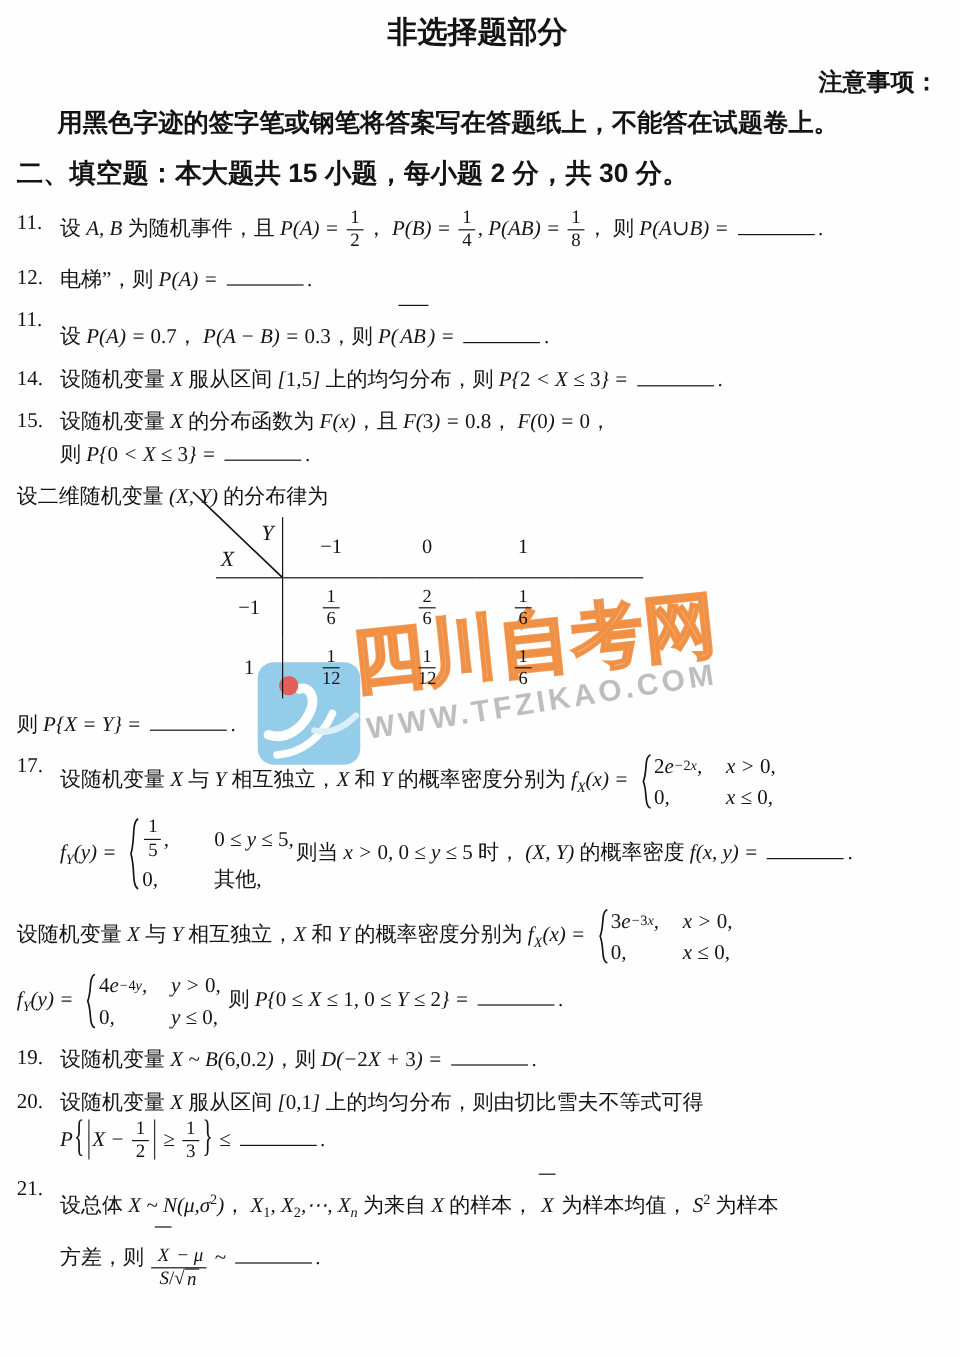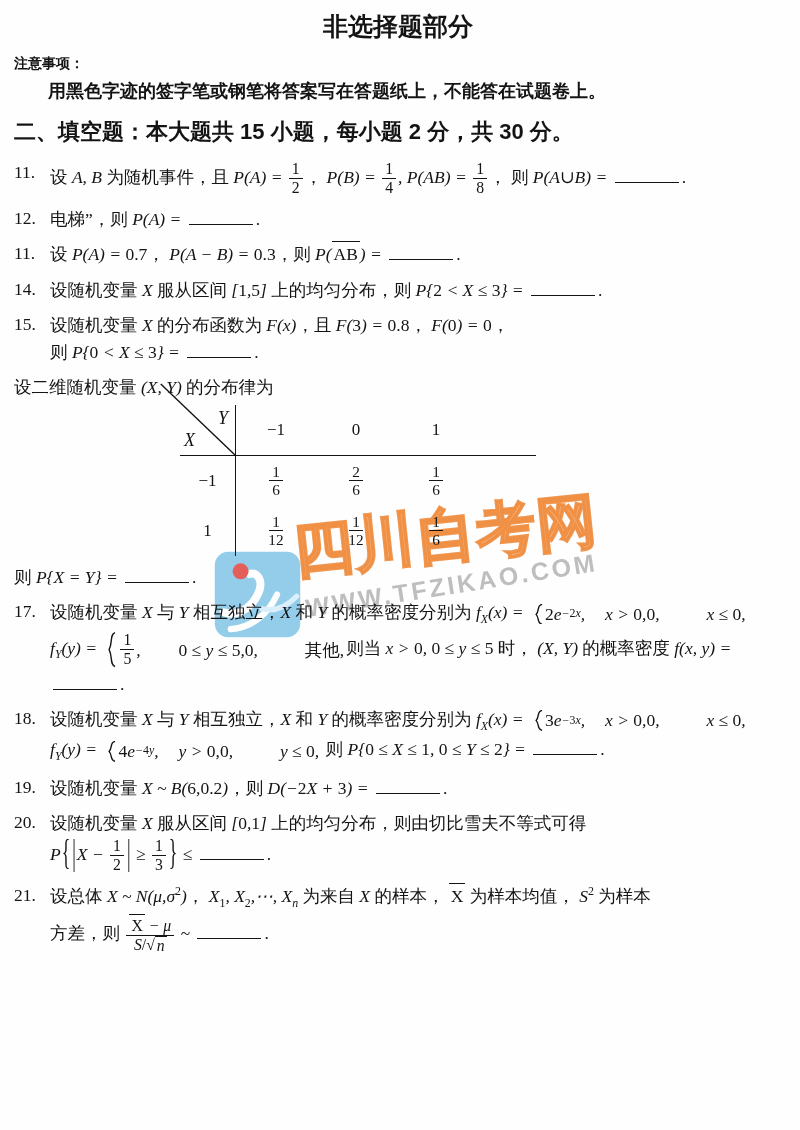--- a/index.html
+++ b/index.html
@@ -12,47 +12,47 @@
             font-weight:700;font-size:60px;letter-spacing:1px;white-space:nowrap;
             color:rgba(246,156,84,.78);-webkit-text-stroke:2px rgba(238,140,62,.9);
             transform:rotate(-6deg);transform-origin:left center;}
   .wm-url{position:absolute;left:306px;top:594px;font-family:"Liberation Sans","DejaVu Sans",sans-serif;
           font-weight:700;font-size:25px;letter-spacing:3px;white-space:nowrap;
           color:rgba(150,150,150,.62);transform:rotate(-9deg);transform-origin:left center;}
   
   .page{position:relative;z-index:1;padding:6px 18px 0 14px;}
   .title{text-align:center;font-family:"Liberation Sans","DejaVu Sans",sans-serif;
          font-weight:700;font-size:25px;margin:4px 0 12px;}
-  .notice-label{font-family:"Liberation Sans","DejaVu Sans",sans-serif;font-weight:700;font-size:14px;margin:0 0 6px;}
-  .notice-text{font-family:"Liberation Sans","DejaVu Sans",sans-serif;font-weight:700;font-size:18px;margin:0 0 14px 34px;}
+  .notice-label{font-family:"Liberation Sans","DejaVu Sans",sans-serif;font-weight:700;font-size:20px;margin:0 0 6px;text-align:right;}
+  .notice-text{font-family:"Liberation Sans","DejaVu Sans",sans-serif;font-weight:700;font-size:21px;margin:0 0 14px 34px;}
   .section-header{font-family:"Liberation Sans","DejaVu Sans",sans-serif;font-weight:700;font-size:22px;margin:8px 0 12px;}
   
   .q{display:flex;margin:0 0 7px;font-size:17.5px;line-height:1.5;}
   .qnum{flex:0 0 36px;}
   .qbody{flex:1;min-width:0;}
   .qline{margin:1px 0;}
   .cn{font-style:normal;}
   .mt{font-style:italic;}
   .mt .dg,.dg{font-style:normal;}
   sup.mt,sub.mt{font-size:.68em;}
   .frac{display:inline-flex;flex-direction:column;align-items:center;text-align:center;
         vertical-align:middle;line-height:1.15;font-size:.9em;margin:0 2px;font-style:normal;}
   .fnum{border-bottom:1.4px solid #141414;padding:0 3px;}
   .fden{padding:0 3px;}
-  .ovl{border-top:1.4px solid #141414;line-height:1.05;display:inline-block;padding:3px 2px 0;}
+  .ovl{border-top:1.4px solid #141414;font-style:italic;line-height:1.05;display:inline-block;padding:16px 2px 0;}
   .blank{display:inline-block;width:64px;height:1em;border-bottom:1.7px solid #141414;
          margin:0 3px;vertical-align:baseline;}
   .bigd{display:inline-block;transform:scaleY(2.05);transform-origin:50% 58%;font-size:1.02em;margin:0 1px;font-style:normal;}
   .sqrt{display:inline-flex;align-items:flex-start;}
   .radsign{font-style:normal;}
   .rad{border-top:1.4px solid #141414;font-style:italic;line-height:1.2;padding:0 2px;}
   .cases{display:inline-flex;align-items:center;position:relative;padding-left:13px;
          margin:2px 2px 2px 4px;vertical-align:middle;}
   .bracesvg{position:absolute;left:0;top:1px;height:calc(100% - 2px);width:11px;}
-  .csrows{display:inline-flex;flex-direction:row;row-gap:3px;}
+  .csrows{display:inline-flex;flex-direction:column;row-gap:3px;}
   .csrow{display:inline-flex;align-items:center;white-space:nowrap;line-height:1.3;}
   .csval{display:inline-flex;align-items:center;min-width:60px;}
   .cscond{display:inline-flex;align-items:flex-start;}
   
   .dist-table{display:grid;grid-template-columns:56px 80px 80px 80px 60px;margin:4px 0 8px 166px;}
   .tcell{display:flex;align-items:center;justify-content:center;font-size:17px;font-style:normal;}
   .corner{position:relative;height:50px;border-right:1.6px solid #141414;border-bottom:1.6px solid #141414;}
   .diag{position:absolute;inset:0;width:100%;height:100%;overflow:visible;}
   .yl{position:absolute;right:7px;top:0;font-style:italic;font-size:18px;}
   .xl{position:absolute;left:4px;bottom:1px;font-style:italic;font-size:18px;}
@@ -236,21 +236,20 @@
                     </span>
                     <span class="cscond">
                       <span class="cn">其他,</span>
                     </span>
                   </span>
                 </span>
               </span><span class="cn">则当 </span><span class="mt"><span>x &gt; </span><span class="dg">0</span><span>, </span><span class="dg">0</span><span> ≤ y ≤ </span><span class="dg">5</span></span><span class="cn"> 时， </span><span class="mt"><span>(X, Y)</span></span><span class="cn"> 的概率密度 </span><span class="mt"><span>f(x, y) = </span></span><span class="blank"></span><span class="cn">.</span></div>
           </div>
         </div>
         <div class="q">
-          <span class="qnum">18.</span>
           <div class="qbody">
             <div class="qline"><span class="cn">设随机变量 </span><span class="mt"><span>X</span></span><span class="cn"> 与 </span><span class="mt"><span>Y</span></span><span class="cn"> 相互独立，</span><span class="mt"><span>X</span></span><span class="cn"> 和 </span><span class="mt"><span>Y</span></span><span class="cn"> 的概率密度分别为 </span><span class="mt"><span>f</span></span><sub class="mt"><span>X</span></sub><span class="mt"><span>(x) = </span></span><span class="cases">
                 <svg viewBox="0 0 12 100" preserveAspectRatio="none" class="bracesvg">
                   <path d="M11 2 C5 7 8.5 30 4.5 50 C8.5 70 5 93 11 98" fill="none" stroke="#141414" stroke-width="1.4" vector-effect="non-scaling-stroke"></path>
                 </svg>
                 <span class="csrows">
                   <span class="csrow">
                     <span class="csval">
                       <span class="mt"><span class="dg">3</span><span>e</span></span>
                       <sup class="mt"><span>−</span><span class="dg">3</span><span>x</span></sup>

